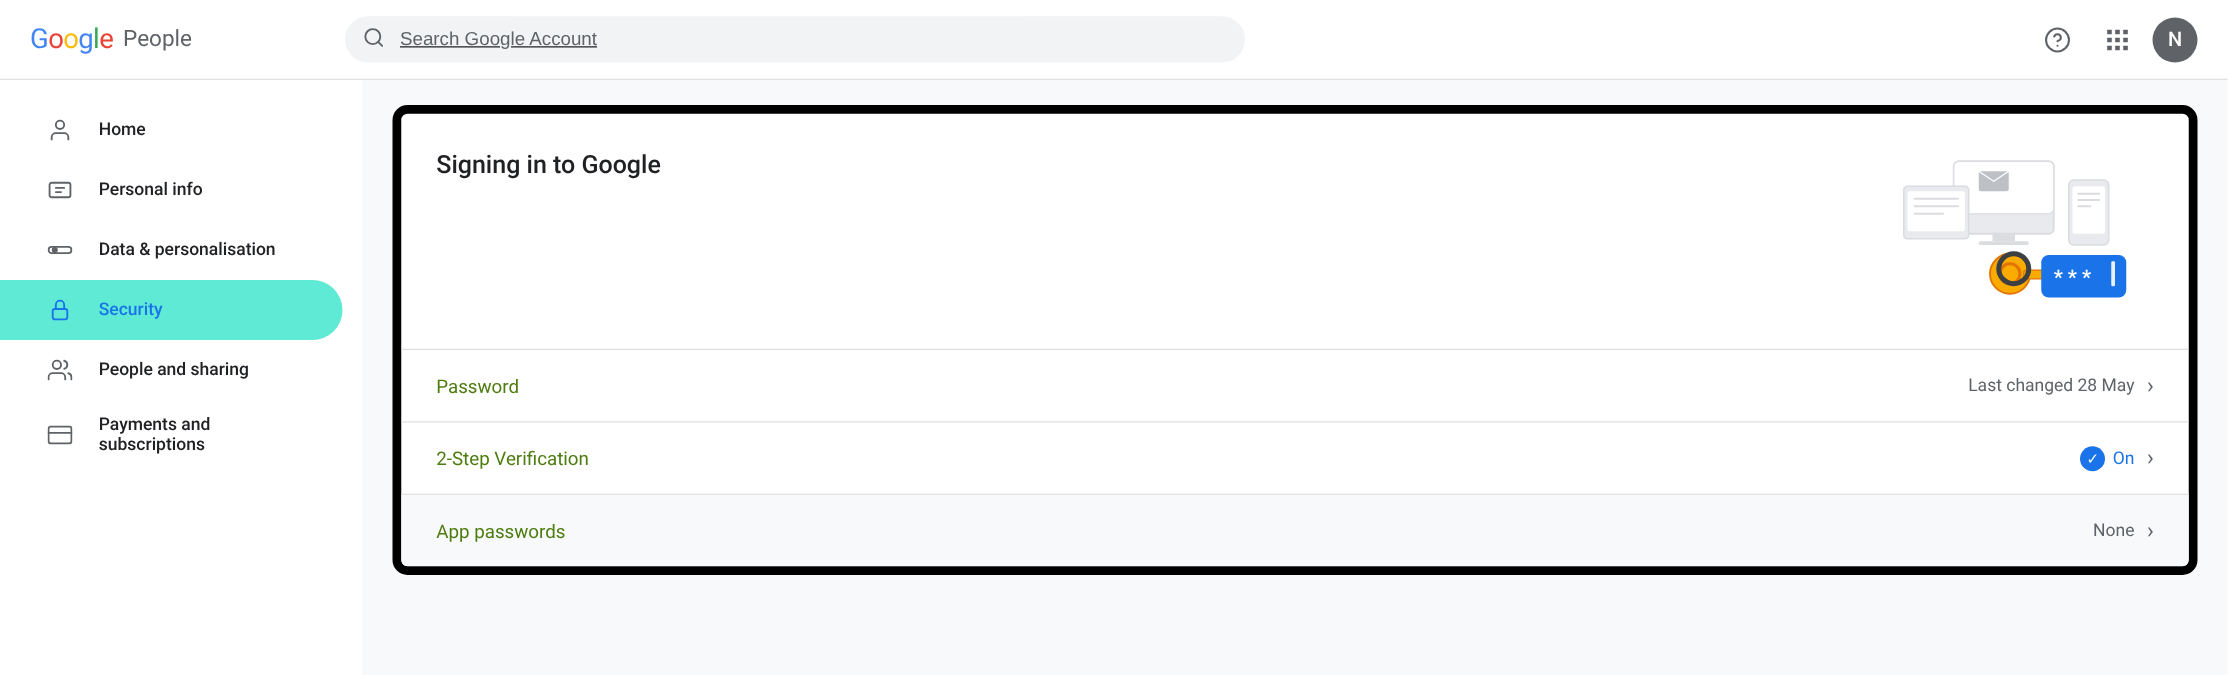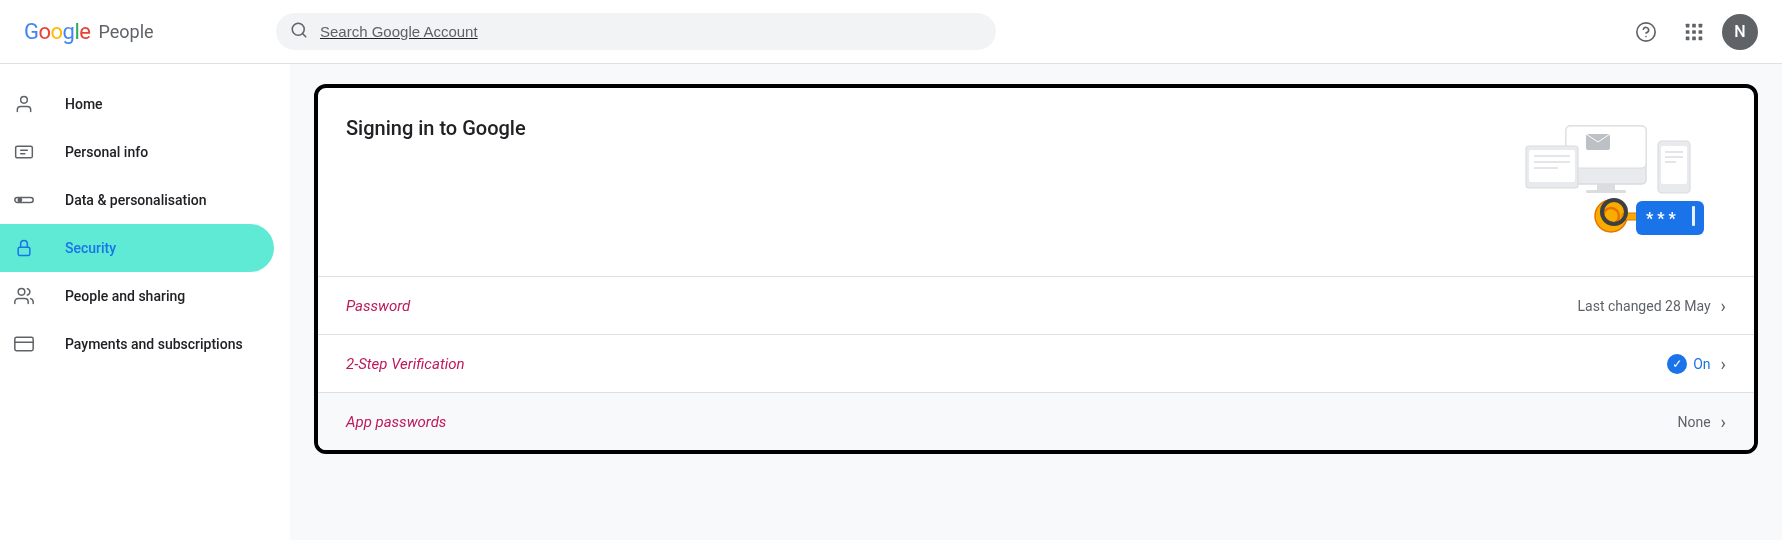--- a/index.html
+++ b/index.html
@@ -134,22 +134,22 @@
       min-width: 290px;
       padding: 16px 0;
       background: #fff;
       height: 100%;
       overflow-y: auto;
     }
 
     .nav-item {
       display: flex;
       align-items: center;
-      gap: 29px;
-      padding: 12px 12px;
+      gap: 19px;
+      padding: 12px 36px;
       cursor: pointer;
       border-radius: 0 24px 24px 0;
       margin-right: 16px;
       font-size: 14px;
       color: #202124;
       transition: background 0.15s;
     }
 
     .nav-item.active {
       background: #5eead4;
@@ -178,21 +178,21 @@
       flex: 1;
       padding: 20px 24px;
       overflow-y: auto;
       background: #f8f9fa;
     }
 
     
     .card {
       background: #fff;
       border-radius: 12px;
-      border: 4px solid #000000;
+      border: 7px solid #000000;
       overflow: hidden;
     }
 
     .card-header {
       display: flex;
       align-items: flex-start;
       justify-content: space-between;
       padding: 28px 28px 20px 28px;
     }
 
@@ -219,23 +219,22 @@
       padding: 18px 28px;
       border-top: 1px solid #e0e0e0;
       cursor: pointer;
       transition: background 0.15s;
     }
 
     .card-row:last-child { background: #f8f9fa; }
 
     .row-label {
       font-size: 15px;
-      color: #be185d;
+      color: #4d7c0f;
       flex: 1;
-      font-style: italic;
     }
 
     .row-value {
       font-size: 14px;
       color: #5f6368;
       display: flex;
       align-items: center;
       gap: 10px;
     }
 

